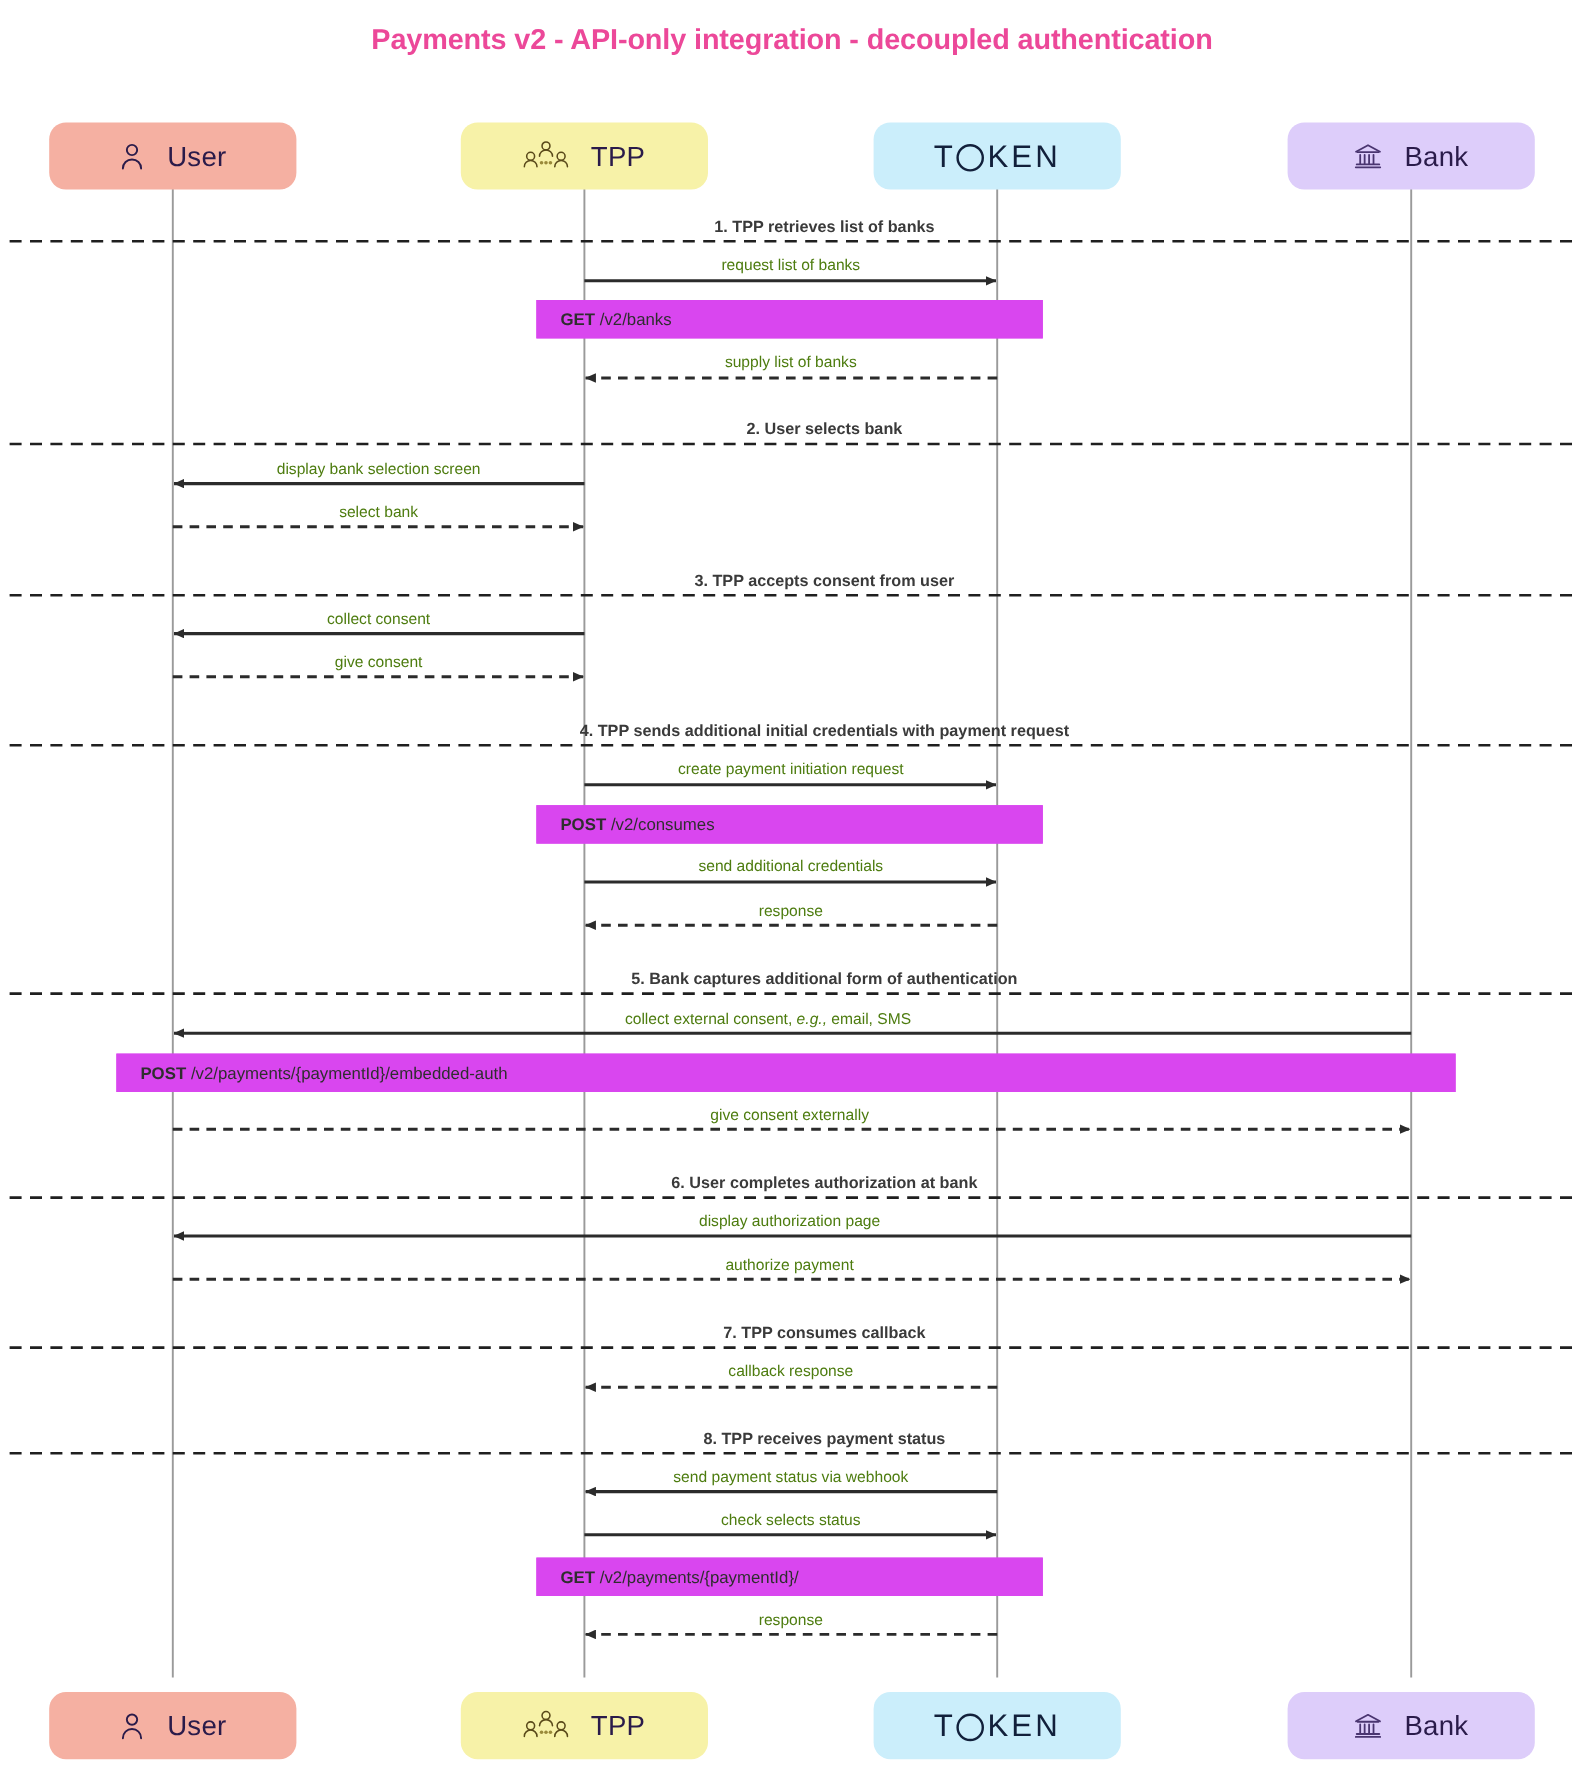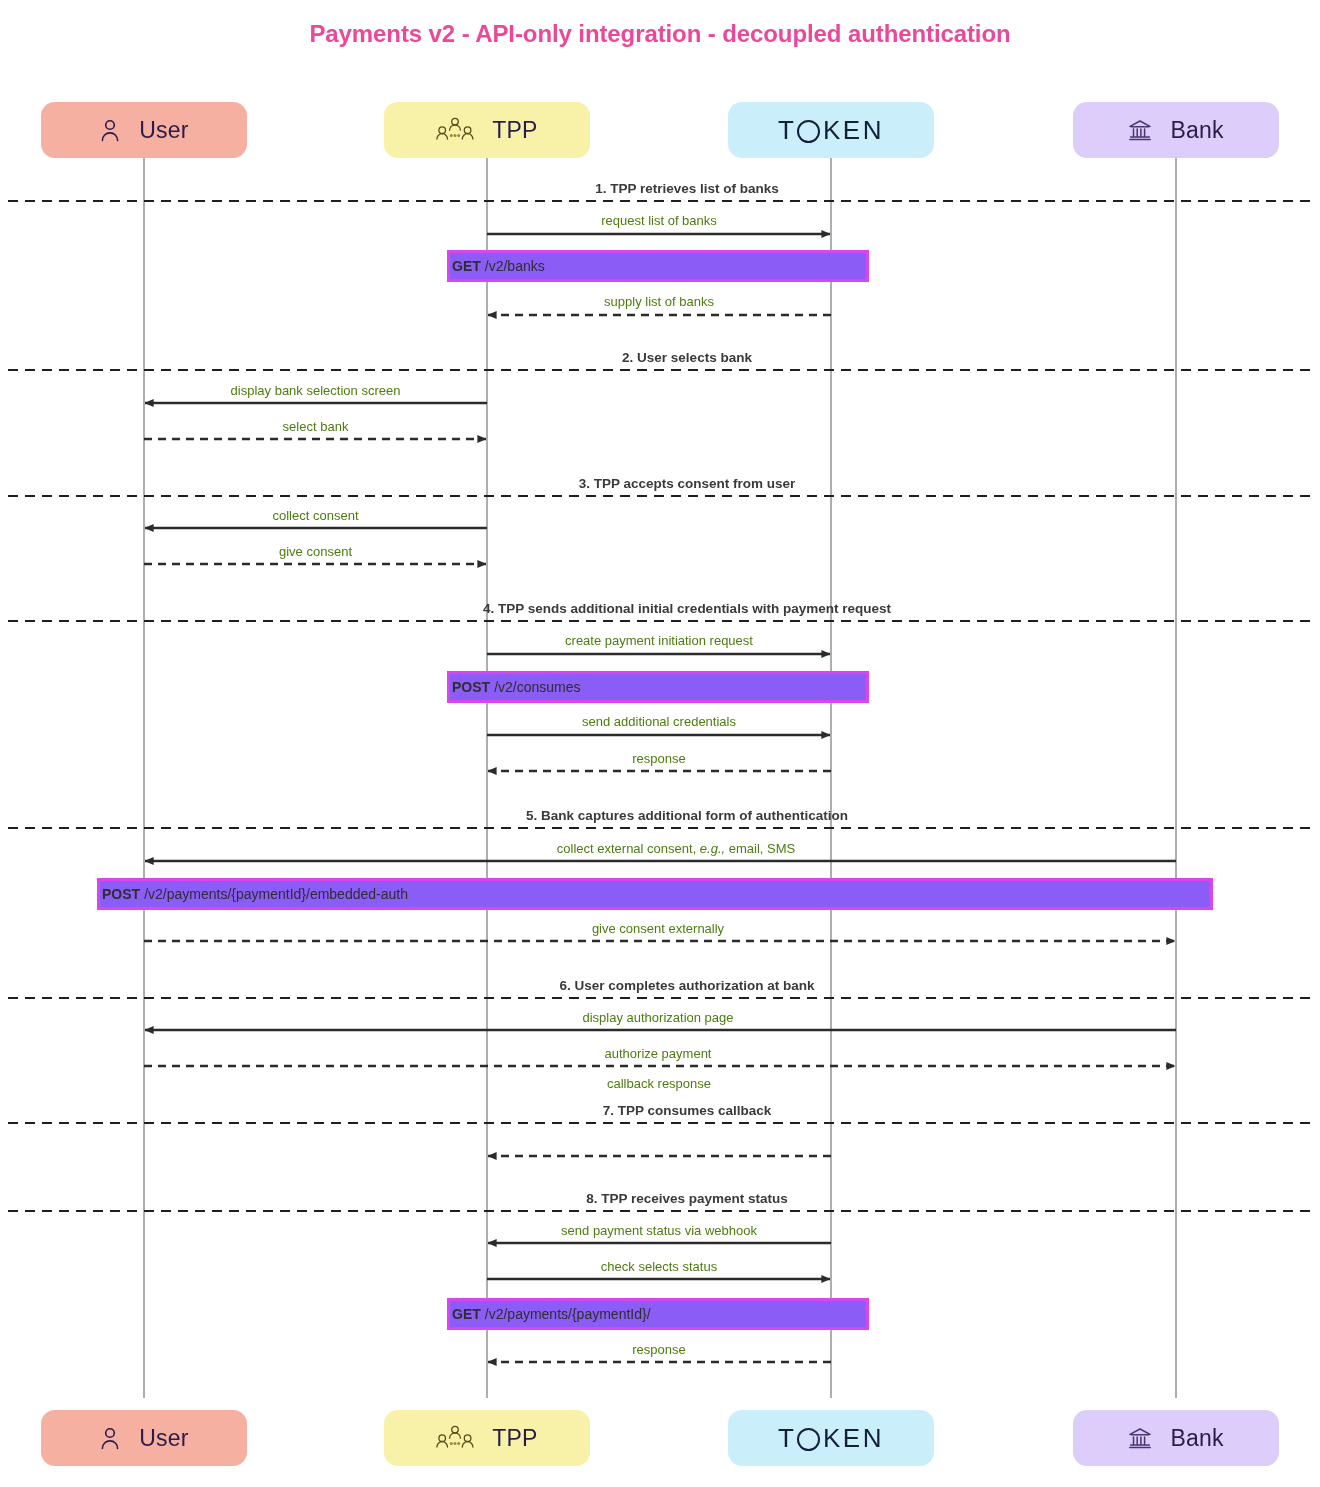--- a/index.html
+++ b/index.html
@@ -94,28 +94,28 @@
     text-align: center;
     font-size: 13px;
     color: #4d7c0f;
     white-space: nowrap;
     transform: translateX(-50%);
   }
   .msg-label .ital { font-style: italic; }
   
   .note {
     position: absolute;
-    background: #8b5cf6;
-    border: 3px solid #d946ef;
+    background: #d946ef;
+    border: 6px solid #d946ef;
     box-sizing: border-box;
     display: flex;
     align-items: center;
     font-size: 14px;
     color: #2e2e2e;
-    padding-left: 2px;
+    padding-left: 14px;
   }
   .note .verb { font-weight: bold; margin-right: 4px; }
   .note .path { font-weight: normal; }
 </style>
 </head>
 <body>
 
 <div id="stage">
 
   <div id="diagram-title">Payments v2 - API-only integration - decoupled authentication</div>
@@ -268,25 +268,25 @@
   <div id="msg-labels">
       <div class="msg-label" style="left: 659px; top: 213px;">request list of banks</div>
       <div class="msg-label" style="left: 659px; top: 294px;">supply list of banks</div>
       <div class="msg-label" style="left: 315.5px; top: 383px;">display bank selection screen</div>
       <div class="msg-label" style="left: 315.5px; top: 419px;">select bank</div>
       <div class="msg-label" style="left: 315.5px; top: 508px;">collect consent</div>
       <div class="msg-label" style="left: 315.5px; top: 544px;">give consent</div>
       <div class="msg-label" style="left: 659px; top: 633px;">create payment initiation request</div>
       <div class="msg-label" style="left: 659px; top: 714px;">send additional credentials</div>
       <div class="msg-label" style="left: 659px; top: 751px;">response</div>
-      <div class="msg-label" style="left: 676px; top: 841px;">collect external consent, <span class="ital">e.g.,</span> email, SMS</div>
+      <div class="msg-label" style="left: 640px; top: 841px;">collect external consent, <span class="ital">e.g.,</span> email, SMS</div>
       <div class="msg-label" style="left: 658px; top: 921px;">give consent externally</div>
       <div class="msg-label" style="left: 658px; top: 1010px;">display authorization page</div>
       <div class="msg-label" style="left: 658px; top: 1046px;">authorize payment</div>
-      <div class="msg-label" style="left: 659px; top: 1076px;">callback response</div>
+      <div class="msg-label" style="left: 659px; top: 1135px;">callback response</div>
       <div class="msg-label" style="left: 659px; top: 1223px;">send payment status via webhook</div>
       <div class="msg-label" style="left: 659px; top: 1259px;">check selects status</div>
       <div class="msg-label" style="left: 659px; top: 1342px;">response</div>
     </div>
   <div id="notes">
       <div class="note" style="left: 447px; top: 250px; width: 422px; height: 32px;">
         <span class="verb">GET</span>
         <span class="path">/v2/banks</span>
       </div>
       <div class="note" style="left: 447px; top: 671px; width: 422px; height: 32px;">

